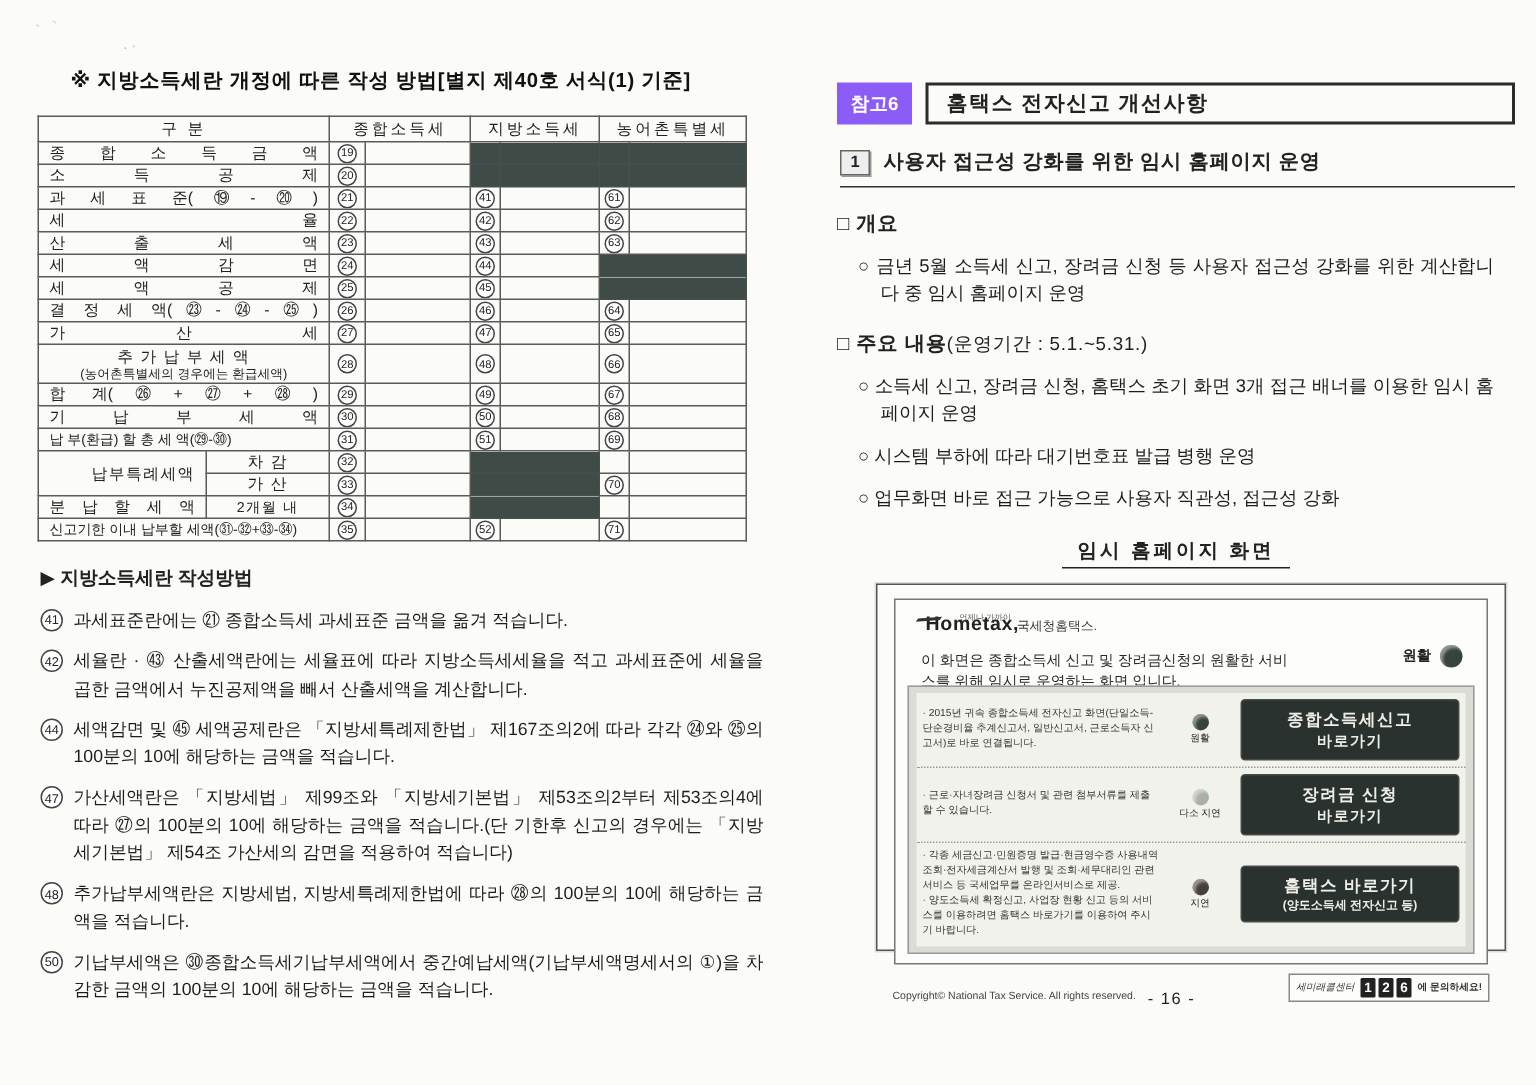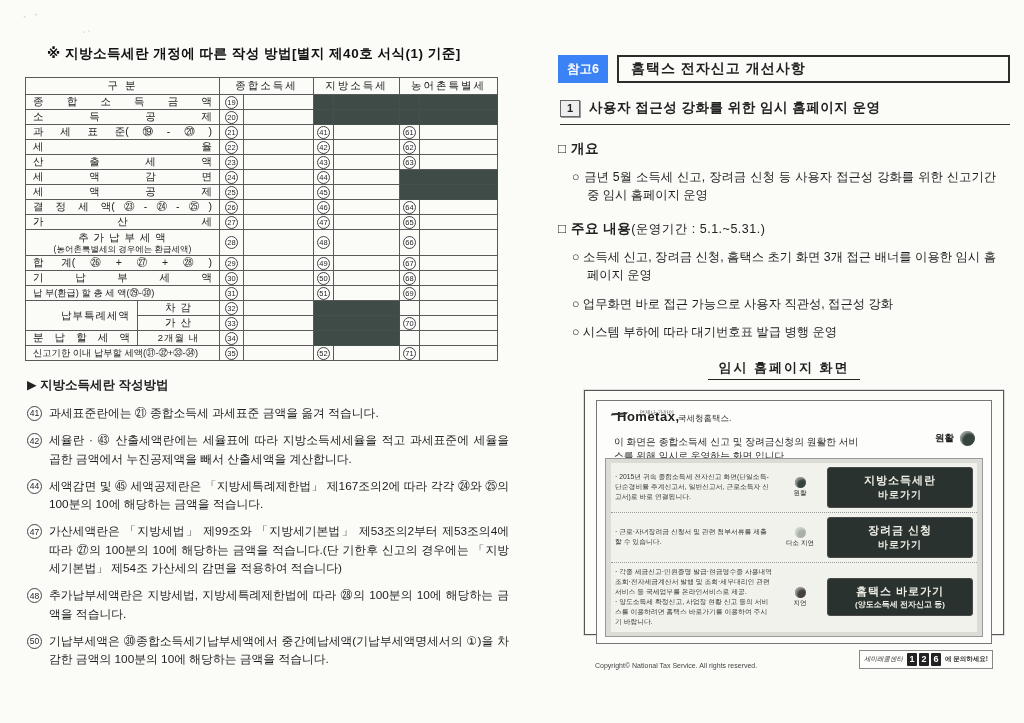--- a/index.html
+++ b/index.html
@@ -39,21 +39,21 @@
   .guide { margin:16px 0 0 6px; width:482px; }
   .guide-head { font-size:12.5px; font-weight:bold; margin-bottom:10px; }
   .g-item { display:flex; gap:7px; margin-bottom:9px; }
   .g-item .circ { width:15px; height:15px; font-size:8.5px; margin-top:2px; }
   .g-text { font-size:11.8px; line-height:1.55; text-align:justify; color:#1d1d1d; }
   .lp-pagenum { text-align:center; width:472px; font-size:11px; margin-top:22px; letter-spacing:1px; }
 
   
   .right-page { position:absolute; left:558px; top:55px; width:452px; }
   .ref-row { display:flex; align-items:stretch; gap:9px; }
-  .ref-label { background:#3b82f6; color:#fff; font-weight:bold; font-size:12.5px; padding:3px 9px; display:flex; align-items:center; }
+  .ref-label { background:#8b5cf6; color:#fff; font-weight:bold; font-size:12.5px; padding:3px 9px; display:flex; align-items:center; }
   .ref-title { flex:1; border:2px solid #2c2c2c; font-size:14px; font-weight:bold; padding:3px 12px; letter-spacing:1px; }
   .sec-row { display:flex; align-items:center; gap:9px; margin:16px 0 0 2px; border-bottom:1.5px solid #333; padding-bottom:7px; }
   .sec-num { width:20px; height:17px; border:1.5px solid #666; background:#eee; font-size:11px; font-weight:bold; display:flex; align-items:center; justify-content:center; box-shadow:1px 1px 0 #999; }
   .sec-title { font-size:13.5px; font-weight:bold; letter-spacing:0.5px; }
   .h-square { font-size:13.5px; font-weight:bold; margin-top:15px; letter-spacing:0.5px; }
   .h-square .norm { font-weight:normal; font-size:12.5px; }
   .bullet { font-size:12.3px; line-height:1.5; margin:10px 0 0 14px; width:424px; text-align:justify; padding-left:15px; text-indent:-15px; color:#1d1d1d; }
   .screen-head-wrap { text-align:center; margin-top:16px; }
   .screen-head { display:inline-block; font-size:13px; font-weight:bold; letter-spacing:2px; border-bottom:1.5px solid #222; padding:0 10px 2px; }
 
@@ -311,28 +311,28 @@
       <div class="ref-label">참고6</div>
       <div class="ref-title">홈택스 전자신고 개선사항</div>
     </div>
 
     <div class="sec-row">
       <div class="sec-num">1</div>
       <div class="sec-title">사용자 접근성 강화를 위한 임시 홈페이지 운영</div>
     </div>
 
     <div class="h-square">□ 개요</div>
-    <div class="bullet">○ 금년 5월 소득세 신고, 장려금 신청 등 사용자 접근성 강화를 위한 신고기간 중 임시 홈페이지 운영</div>
+    <div class="bullet">○ 금년 5월 소득세 신고, 장려금 신청 등 사용자 접근성 강화를 위한 계산합니다 중 임시 홈페이지 운영</div>
 
     <div class="h-square">
       <span>□ 주요 내용</span><span class="norm">(운영기간 : 5.1.~5.31.)</span>
     </div>
     <div class="bullet">○ 소득세 신고, 장려금 신청, 홈택스 초기 화면 3개 접근 배너를 이용한 임시 홈페이지 운영</div>
+    <div class="bullet">○ 시스템 부하에 따라 대기번호표 발급 병행 운영</div>
     <div class="bullet">○ 업무화면 바로 접근 가능으로 사용자 직관성, 접근성 강화</div>
-    <div class="bullet">○ 시스템 부하에 따라 대기번호표 발급 병행 운영</div>
 
     <div class="screen-head-wrap">
       <span class="screen-head">임시 홈페이지 화면</span>
     </div>
 
     <div class="shot">
       <div class="shot-inner">
         <div class="ht-logo">
           <span class="ht-roof"></span>
           <span class="ht-word">Hometax,</span>
@@ -361,21 +361,21 @@
         </div>
 
         <div class="banner-panel">
           <div class="banner">
             <div class="b-desc">· 2015년 귀속 종합소득세 전자신고 화면(단일소득-단순경비율 추계신고서, 일반신고서, 근로소득자 신고서)로 바로 연결됩니다.</div>
             <div class="b-status">
               <span class="dot" style="background: rgb(55, 67, 61);"></span>
               <span>원활</span>
             </div>
             <div class="b-btn">
-              <span class="l1">지방소득세란</span>
+              <span class="l1">종합소득세신고</span>
               <span class="l2">바로가기</span>
             </div>
           </div>
           <div class="banner">
             <div class="b-desc">· 근로·자녀장려금 신청서 및 관련 첨부서류를 제출할 수 있습니다.</div>
             <div class="b-status">
               <span class="dot" style="background: rgb(168, 176, 167);"></span>
               <span>다소 지연</span>
             </div>
             <div class="b-btn">
@@ -405,14 +405,15 @@
         <div class="badge">
           <span class="badge-pre">세미래콜센터</span>
           <span class="badge-digit">1</span>
           <span class="badge-digit">2</span>
           <span class="badge-digit">6</span>
           <span class="badge-post">에 문의하세요!</span>
         </div>
       </div>
     </div>
 
+    <div class="rp-pagenum">- 16 -</div>
   </div>
 </div>
 
 </body></html>

